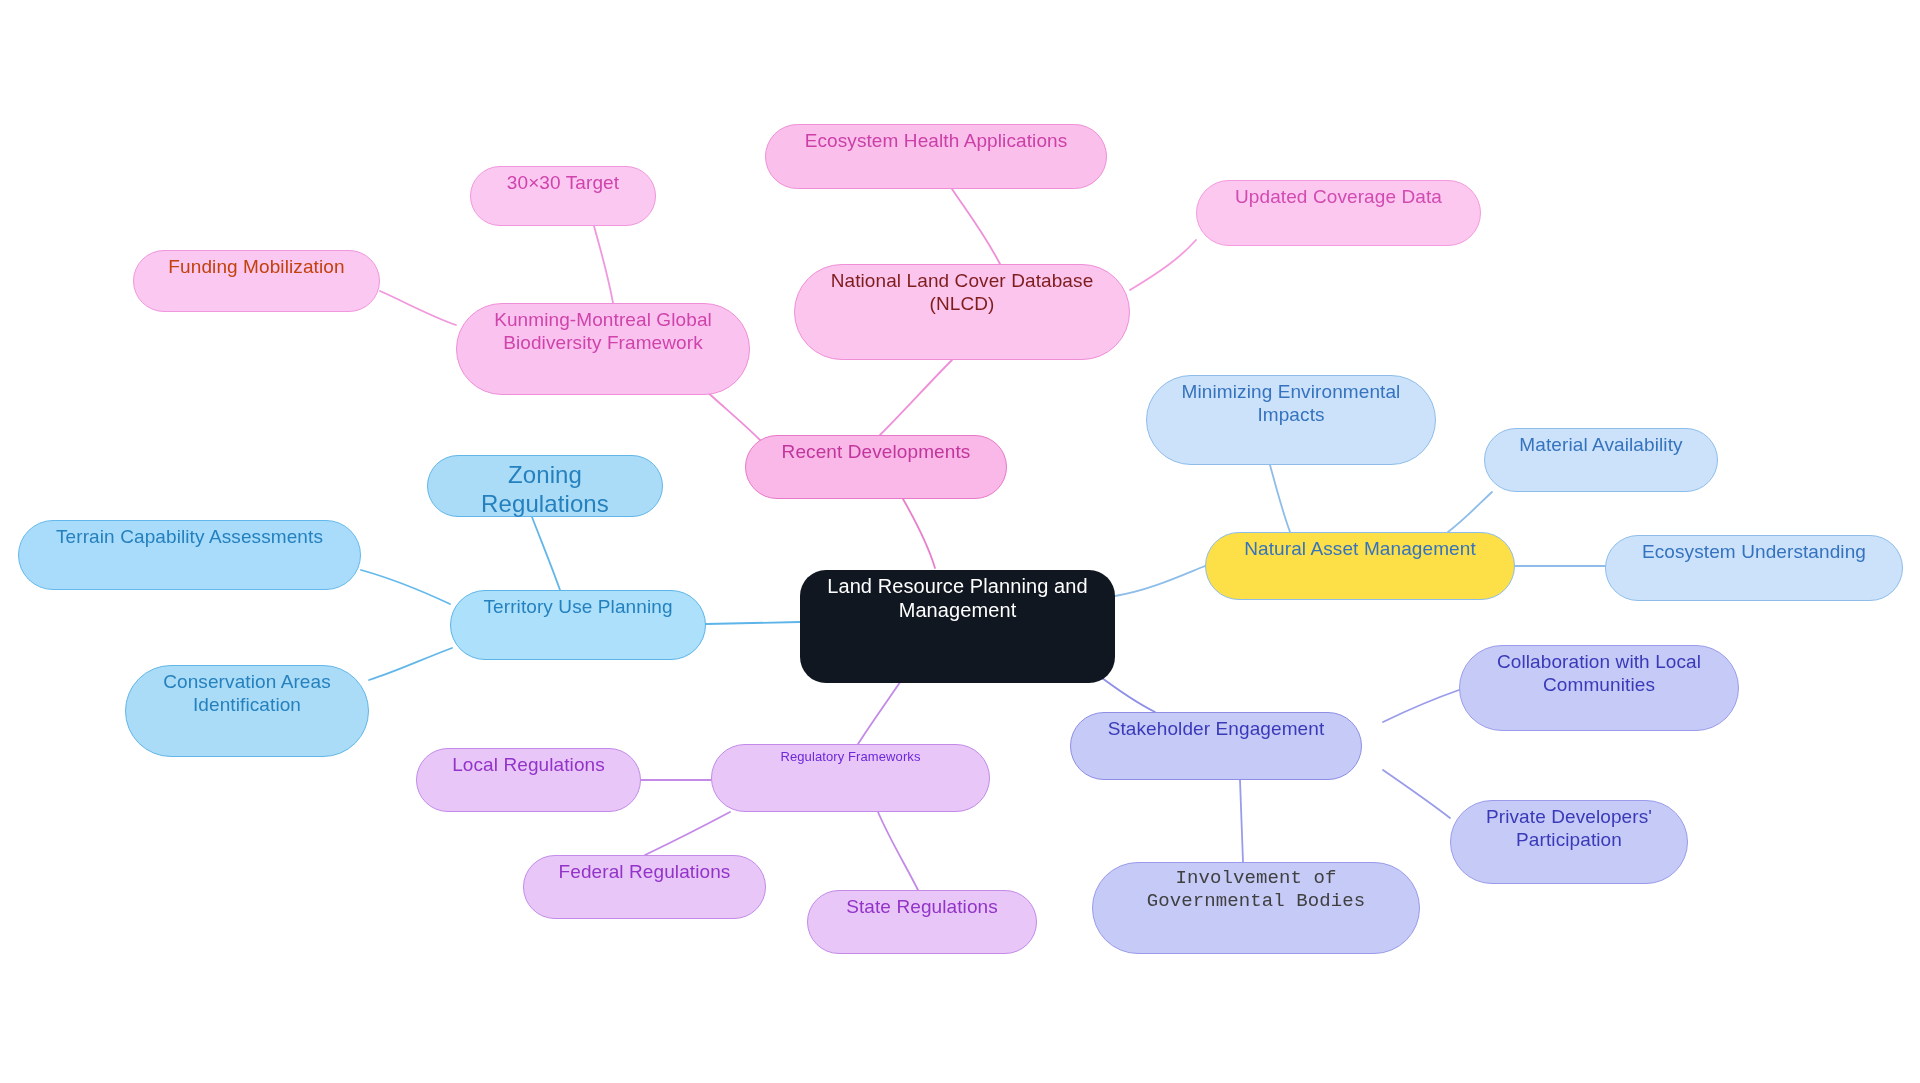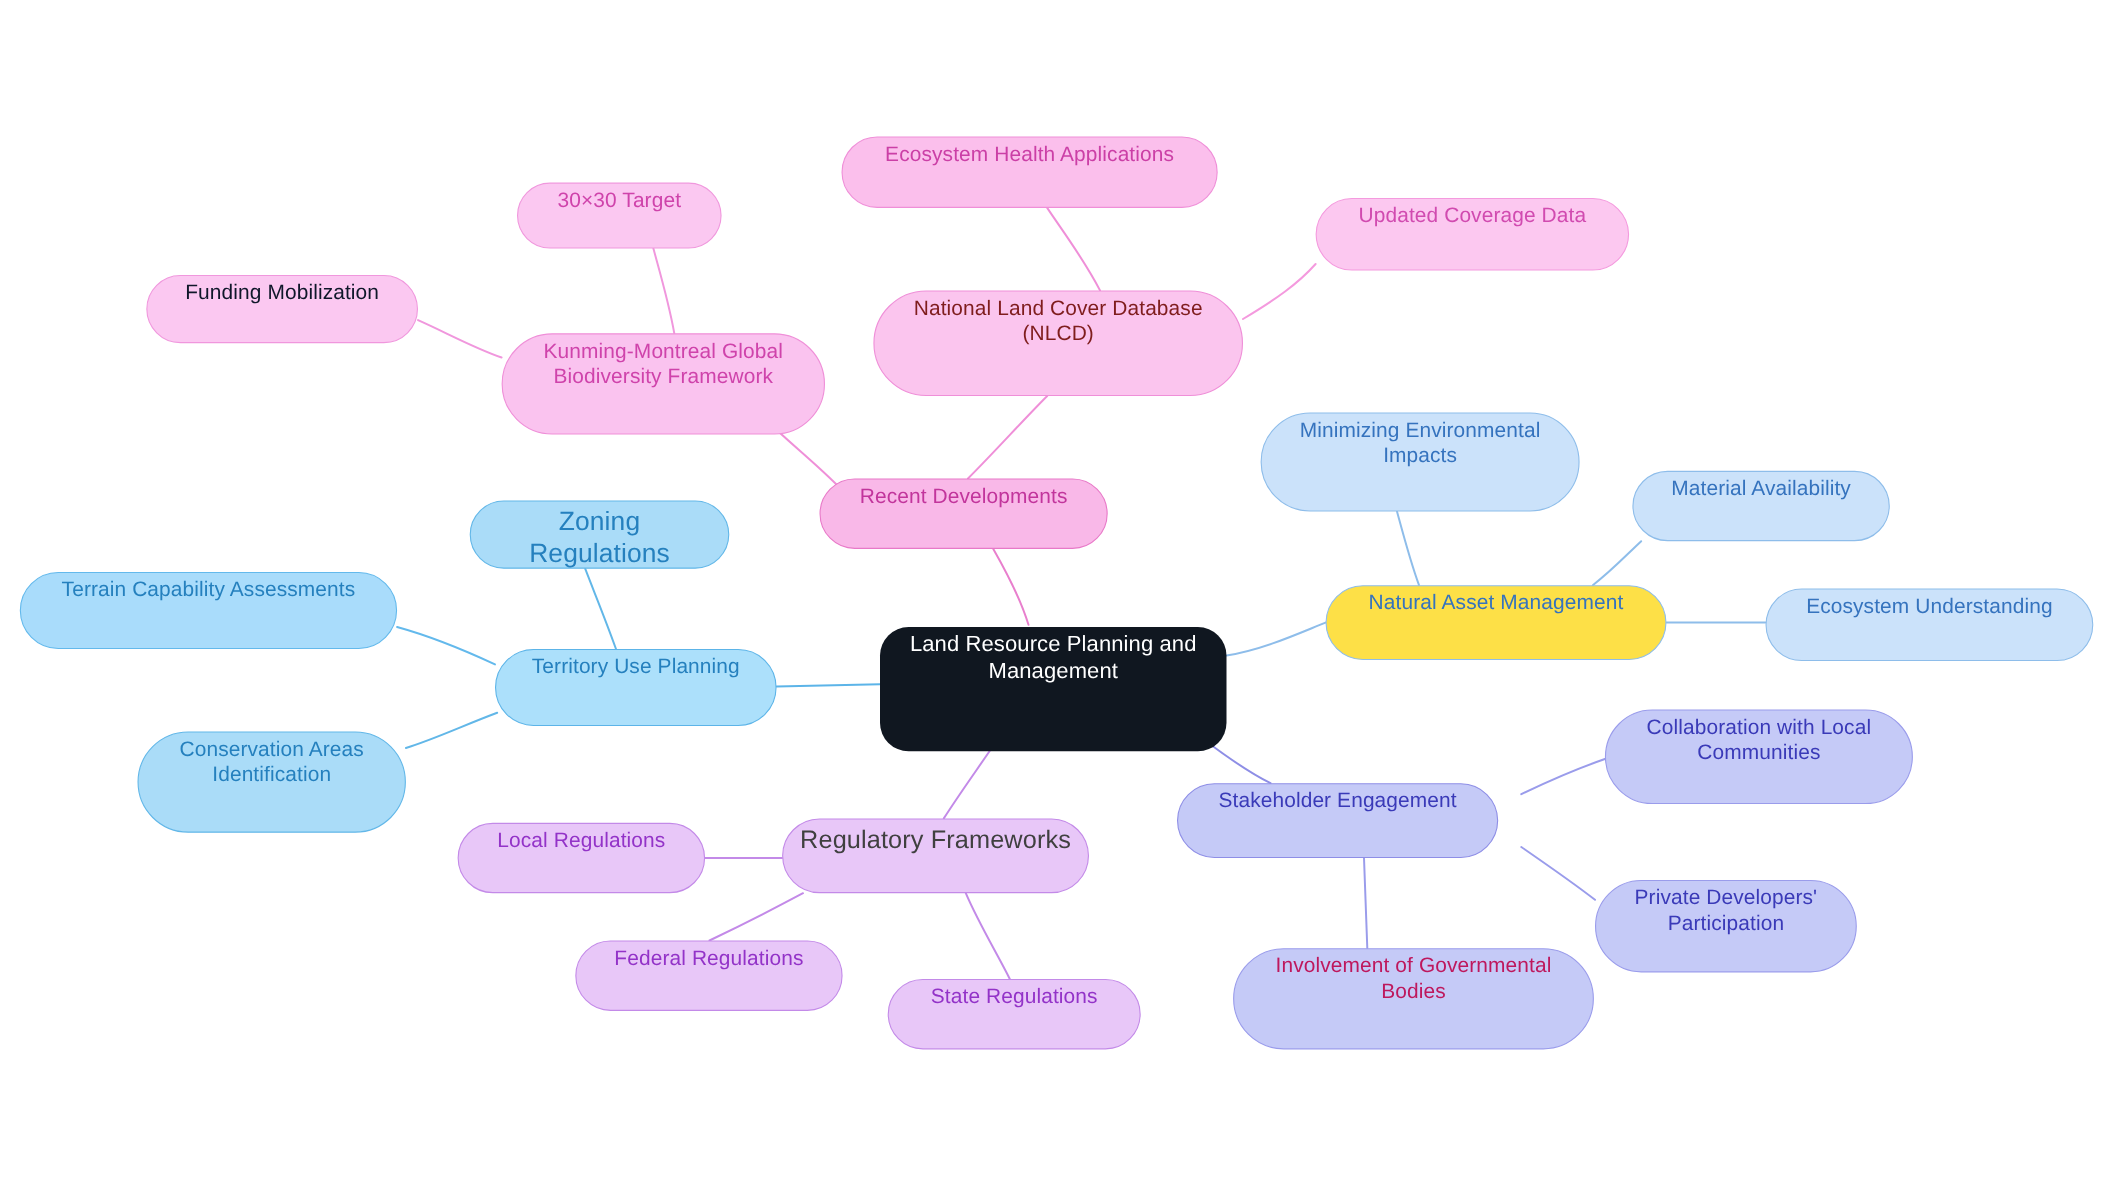--- a/index.html
+++ b/index.html
@@ -90,21 +90,21 @@
       </div>
       <div class="node" style="left: 1196px; top: 180px; width: 285px; height: 66px; background: rgb(252, 200, 240); border-color: rgb(244, 154, 222); color: rgb(209, 75, 176); font-size: 19px;">
         <span>Updated Coverage Data</span>
       </div>
       <div class="node" style="left: 456px; top: 303px; width: 294px; height: 92px; background: rgb(250, 195, 239); border-color: rgb(239, 143, 216); color: rgb(207, 67, 171); font-size: 19px;">
         <span>Kunming-Montreal Global Biodiversity Framework</span>
       </div>
       <div class="node" style="left: 470px; top: 166px; width: 186px; height: 60px; background: rgb(251, 200, 241); border-color: rgb(240, 151, 221); color: rgb(207, 67, 171); font-size: 19px;">
         <span>30×30 Target</span>
       </div>
-      <div class="node" style="left: 133px; top: 250px; width: 247px; height: 62px; background: rgb(251, 200, 241); border-color: rgb(240, 151, 221); color: #0f172a; font-size: 19px;">
+      <div class="node" style="left: 133px; top: 250px; width: 247px; height: 62px; background: rgb(251, 200, 241); border-color: rgb(240, 151, 221); color: #c2410c; font-size: 19px;">
         <span>Funding Mobilization</span>
       </div>
       <div class="node" style="left: 450px; top: 590px; width: 256px; height: 70px; background: rgb(172, 224, 251); border-color: rgb(92, 180, 232); color: rgb(37, 128, 190); font-size: 19px;">
         <span>Territory Use Planning</span>
       </div>
       <div class="node" style="left: 427px; top: 455px; width: 236px; height: 62px; background: rgb(170, 220, 248); border-color: rgb(98, 183, 232); color: rgb(37, 128, 190); font-size: 24px;">
         <span>Zoning Regulations</span>
       </div>
       <div class="node" style="left: 18px; top: 520px; width: 343px; height: 70px; background: rgb(169, 220, 251); border-color: rgb(99, 185, 236); color: rgb(37, 128, 190); font-size: 19px;">
         <span>Terrain Capability Assessments</span>
@@ -126,24 +126,24 @@
       </div>
       <div class="node" style="left: 1070px; top: 712px; width: 292px; height: 68px; background: rgb(197, 202, 247); border-color: rgb(142, 142, 230); color: rgb(58, 58, 184); font-size: 19px;">
         <span>Stakeholder Engagement</span>
       </div>
       <div class="node" style="left: 1459px; top: 645px; width: 280px; height: 86px; background: rgb(197, 202, 247); border-color: rgb(154, 156, 235); color: rgb(58, 58, 184); font-size: 19px;">
         <span>Collaboration with Local Communities</span>
       </div>
       <div class="node" style="left: 1450px; top: 800px; width: 238px; height: 84px; background: rgb(197, 202, 247); border-color: rgb(154, 156, 235); color: rgb(58, 58, 184); font-size: 19px;">
         <span>Private Developers' Participation</span>
       </div>
-      <div class="node" style="left: 1121px; top: 862px; width: 328px; height: 92px; background: rgb(197, 202, 247); border-color: rgb(154, 156, 235); color: #be185d; font-size: 19px;">
+      <div class="node" style="left: 1092px; top: 862px; width: 328px; height: 92px; background: rgb(197, 202, 247); border-color: rgb(154, 156, 235); color: #404040; font-size: 19px; font-family: Liberation Mono, monospace;">
         <span>Involvement of Governmental Bodies</span>
       </div>
-      <div class="node" style="left: 711px; top: 744px; width: 279px; height: 68px; background: rgb(232, 199, 248); border-color: rgb(195, 138, 232); color: #404040; font-size: 23px;">
+      <div class="node" style="left: 711px; top: 744px; width: 279px; height: 68px; background: rgb(232, 199, 248); border-color: rgb(195, 138, 232); color: #6d28d9; font-size: 13px;">
         <span>Regulatory Frameworks</span>
       </div>
       <div class="node" style="left: 416px; top: 748px; width: 225px; height: 64px; background: rgb(232, 199, 248); border-color: rgb(195, 138, 232); color: rgb(147, 51, 200); font-size: 19px;">
         <span>Local Regulations</span>
       </div>
       <div class="node" style="left: 523px; top: 855px; width: 243px; height: 64px; background: rgb(232, 199, 248); border-color: rgb(195, 138, 232); color: rgb(147, 51, 200); font-size: 19px;">
         <span>Federal Regulations</span>
       </div>
       <div class="node" style="left: 807px; top: 890px; width: 230px; height: 64px; background: rgb(232, 199, 248); border-color: rgb(195, 138, 232); color: rgb(147, 51, 200); font-size: 19px;">
         <span>State Regulations</span>

